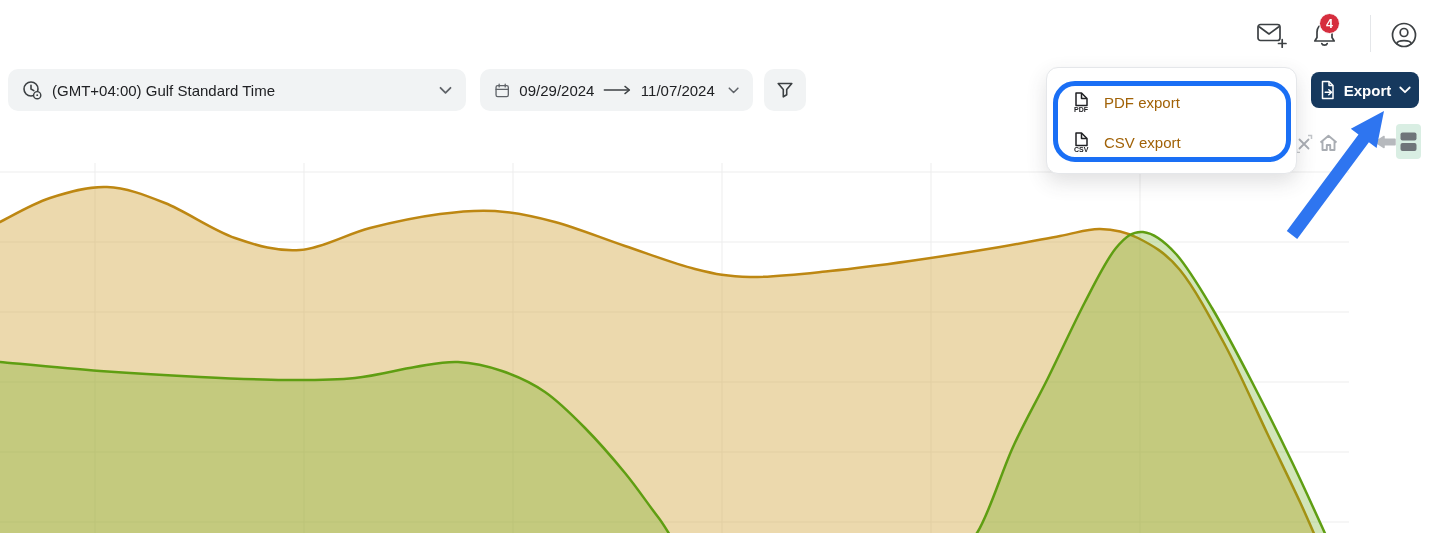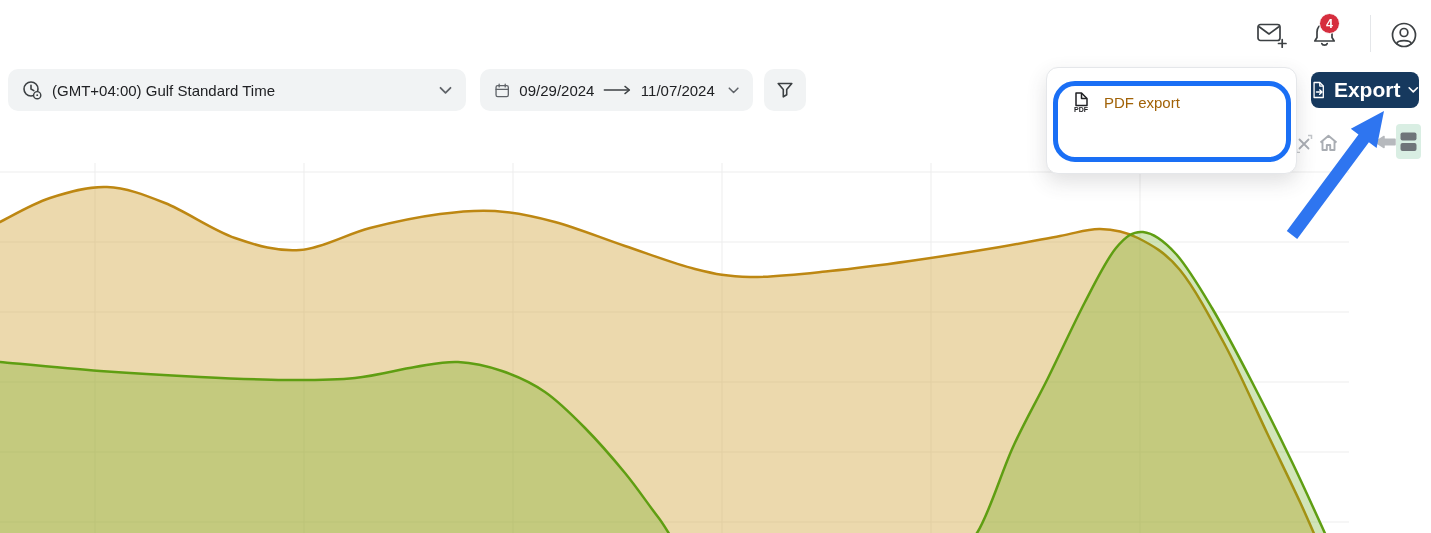--- a/index.html
+++ b/index.html
@@ -14,21 +14,21 @@
          font-size:12.5px;font-weight:bold;display:flex;align-items:center;justify-content:center;z-index:4;border:1.5px solid #fff}
   
   .pill{position:absolute;top:69px;height:42px;background:#f1f3f4;border-radius:10px;display:flex;align-items:center;
         gap:10px;padding:4px 14px;font-size:15px;color:#202124;border:none;z-index:3;cursor:pointer;text-align:left}
   .pill .grow{flex:1}
   .pill-tz{left:8px;width:458px}
   .pill-date{left:480px;width:273px;gap:9px}
   .pill-filter{left:764px;width:42px;justify-content:center;padding:0}
   
   .export-btn{position:absolute;left:1311px;top:72px;width:108px;height:36px;background:#16395e;border:none;border-radius:8px;
-              color:#fff;display:flex;align-items:center;justify-content:center;gap:8px;font-size:21px;font-weight:600;
+              color:#fff;display:flex;align-items:center;justify-content:center;gap:8px;font-size:15px;font-weight:600;
               font-family:"Liberation Sans",sans-serif;z-index:4;cursor:pointer}
   
   .cicon{position:absolute;z-index:2;background:transparent;border:none;cursor:pointer;padding:0;display:flex;align-items:center;justify-content:center}
   .menu-toggle{left:1396px;top:124px;width:25px;height:35px;background:#d9eee3;border-radius:4px}
   
   .menu-panel{position:absolute;left:1046px;top:67px;width:251px;height:107px;background:#fff;border:1px solid #e5e7ea;
               border-radius:12px;box-shadow:0 8px 20px rgba(60,64,67,.16);z-index:6}
   .menu-highlight{position:absolute;left:6px;top:13px;width:238px;height:81px;border:5px solid #1a6ff5;border-radius:22px;pointer-events:none}
   .menu-item{position:absolute;left:0;width:100%;height:30px;display:flex;align-items:center;gap:13px;padding-left:25px;
              font-size:15px;color:#a16207;background:transparent;border:none;cursor:pointer;font-family:"Liberation Sans",sans-serif}
@@ -158,18 +158,26 @@
 
 <div class="menu-panel">
   <button class="menu-item" style="top:19px">
     <svg width="19" height="21" viewBox="0 0 19 21">
       <path d="M9.5 1 H4 V13.5 H15 V6.5 Z" fill="none" stroke="#202124" stroke-width="1.5" stroke-linejoin="round"></path>
       <path d="M9.5 1 V6.5 H15" fill="none" stroke="#202124" stroke-width="1.5" stroke-linejoin="round"></path>
       <text x="2" y="20" font-size="7" font-weight="bold" fill="#202124" font-family="Liberation Sans, sans-serif">PDF</text>
     </svg>
     <span>PDF export</span>
   </button>
+  <button class="menu-item" style="top:59px">
+    <svg width="19" height="21" viewBox="0 0 19 21">
+      <path d="M9.5 1 H4 V13.5 H15 V6.5 Z" fill="none" stroke="#202124" stroke-width="1.5" stroke-linejoin="round"></path>
+      <path d="M9.5 1 V6.5 H15" fill="none" stroke="#202124" stroke-width="1.5" stroke-linejoin="round"></path>
+      <text x="2" y="20" font-size="7" font-weight="bold" fill="#202124" font-family="Liberation Sans, sans-serif">CSV</text>
+    </svg>
+    <span>CSV export</span>
+  </button>
   <div class="menu-highlight" style="border-color: rgb(26, 111, 245);"></div>
 </div>
 
 <svg id="arrow-overlay" width="1431" height="533" viewBox="0 0 1431 533">
   <polygon id="arrow-poly" points="1384,111 1376.6,148 1368.9,142.3 1297.2,238.9 1286.8,231.1 1358.5,134.5 1350.8,128.8" fill="#2e75f0"></polygon>
 </svg>
 
 </body></html>

